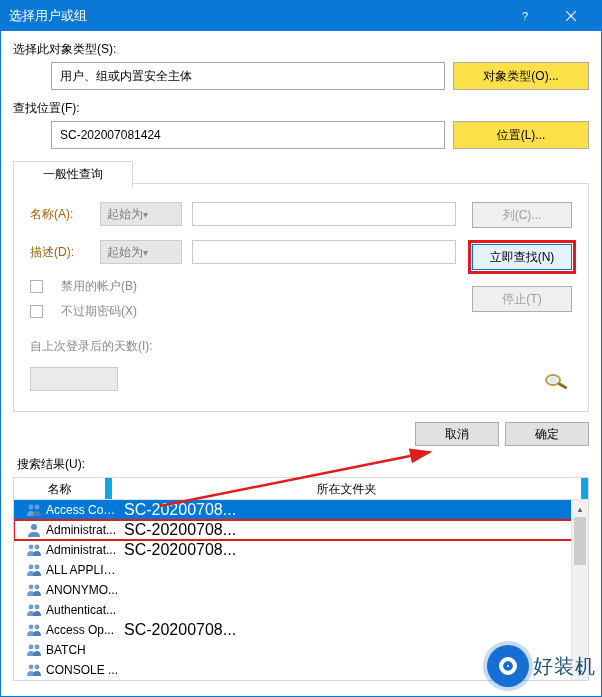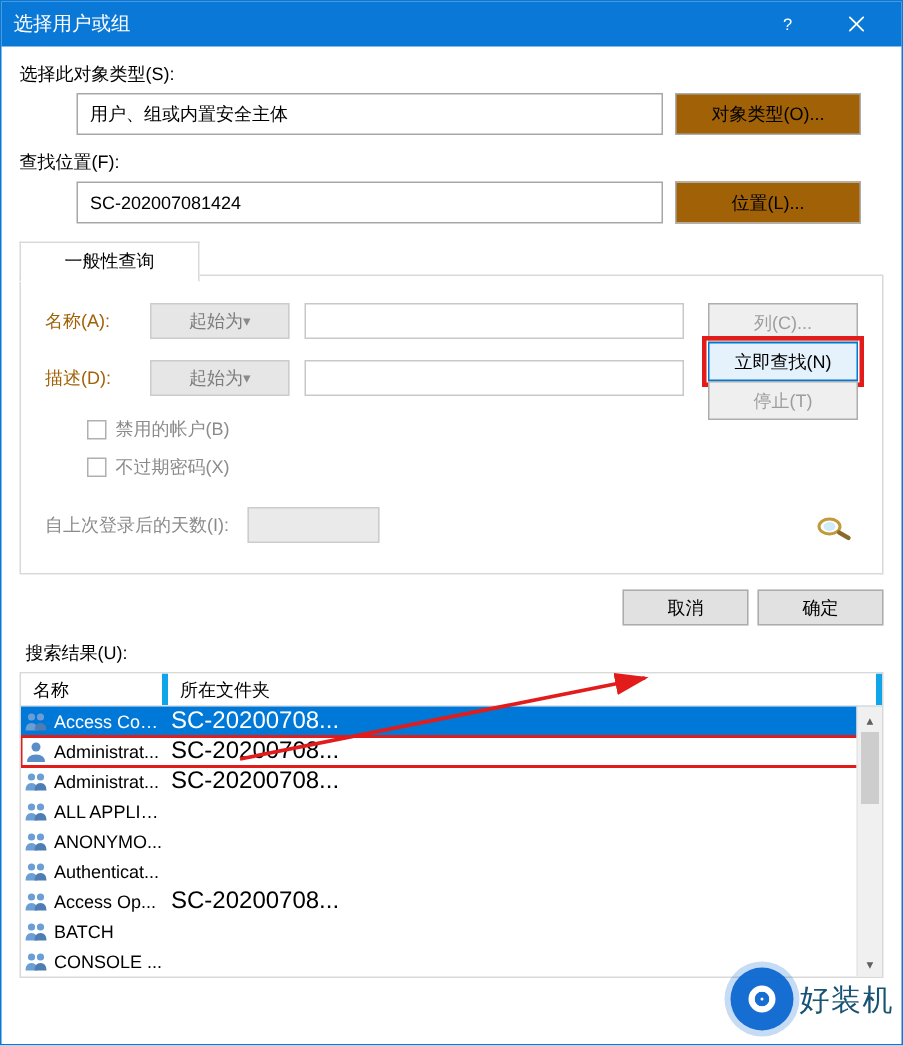--- a/index.html
+++ b/index.html
@@ -2,54 +2,54 @@
 <html><head>
 <meta charset="utf-8">
 <style>
 * { box-sizing: border-box; margin: 0; padding: 0; }
 body { font-family: "Microsoft YaHei", "Segoe UI", sans-serif; font-size: 12px; background: #f0f0f0; width: 602px; height: 697px; overflow: hidden; position: relative; }
 .window { width: 602px; height: 697px; background: #fff; border: 1px solid #0a78d6; display: flex; flex-direction: column; }
 .titlebar { background: #0a78d6; color: #fff; height: 30px; display: flex; align-items: center; padding: 0 8px; justify-content: space-between; }
 .titlebar .title { font-size: 13px; }
 .titlebar .btns { display: flex; gap: 2px; }
 .titlebar .btn { width: 44px; height: 28px; display: flex; align-items: center; justify-content: center; color: #fff; cursor: pointer; }
-.content { padding: 10px 27px 0 12px; flex: 0 0 auto; }
+.content { padding: 10px 12px 0 12px; flex: 0 0 auto; }
 .label { color: #000; margin-bottom: 4px; font-size: 12px; }
 .row { display: flex; gap: 8px; align-items: stretch; margin-bottom: 10px; }
 .textbox { flex: 1; border: 1px solid #a7a7a7; background: #fff; padding: 6px 8px; font-size: 12px; height: 28px; margin-left: 38px; }
-.btn-std { width: 124px; height: 28px; border: 1px solid #adadad; background: #a16207; font-size: 12px; cursor: pointer; display: flex; align-items: center; justify-content: center; }
+.btn-std { width: 136px; height: 28px; border: 1px solid #adadad; background: #fde047; font-size: 12px; cursor: pointer; display: flex; align-items: center; justify-content: center; }
 .tabs-area { border: 1px solid #d9d9d9; margin: 0 12px; position: relative; }
 .tab { position: absolute; top: -23px; left: -1px; background: #fff; border: 1px solid #d9d9d9; border-bottom: 1px solid #fff; padding: 4px 29px; font-size: 12px; }
 .tab-body { padding: 18px 16px 20px 16px; display: flex; gap: 16px; }
 .tab-left { flex: 1; }
-.tab-right { width: 100px; display: flex; flex-direction: column; align-items: flex-end; }
+.tab-right { width: 100px; display: flex; flex-direction: column; gap: 16px; align-items: flex-end; }
 .form-row { display: flex; align-items: center; gap: 10px; margin-bottom: 14px; }
 .form-row .lbl { width: 60px; color: #a16207; }
-.combo { width: 93px; height: 24px; border: 1px solid #cccccc; background: #e6e6e6; color: #7d7d7d; display: flex; align-items: center; justify-content: center; padding: 0 6px; font-size: 12px; }
+.combo { width: 82px; height: 24px; border: 1px solid #cccccc; background: #e6e6e6; color: #7d7d7d; display: flex; align-items: center; justify-content: flex-start; padding: 0 6px; font-size: 12px; }
 .combo .chev { font-size: 10px; color: #8a8a8a; }
 .txt-small { flex: 1; height: 24px; border: 1px solid #c8c8c8; background: #fff; }
-.chk-row { display: flex; align-items: center; gap: 6px; margin-bottom: 8px; color: #8b8b8b; margin-left: 28px; }
+.chk-row { display: flex; align-items: center; gap: 18px; margin-bottom: 8px; color: #8b8b8b; }
 .chkbox { width: 13px; height: 13px; border: 1px solid #b0b0b0; background: #fff; }
-.days-row { display: flex; align-items: center; gap: 12px; margin-top: 18px; }
+.days-row { display: flex; align-items: flex-start; gap: 12px; margin-top: 18px; flex-direction: column; }
 .days-row .lbl2 { color: #8b8b8b; flex: 0 0 auto; }
 .days-input { width: 88px; height: 24px; border: 1px solid #cccccc; background: #eaeaea; }
 .btn-side { width: 100px; height: 26px; border: 1px solid #adadad; background: #e1e1e1; font-size: 12px; cursor: pointer; display:flex; align-items:center; justify-content:center;}
 .btn-side.disabled { color: #9d9d9d; background: #efefef; }
 .btn-side.highlight { outline: 3px solid #e21b1b; outline-offset: 1px; border:1px solid #0078d7; background:#e5f1fb;}
 .search-icon { width: 32px; height: 24px; margin-top: auto; align-self: flex-end; }
 .actions { display: flex; justify-content: flex-end; gap: 6px; padding: 10px 12px 6px 12px; }
 .btn-act { width: 84px; height: 24px; border: 1px solid #adadad; background: #e1e1e1; font-size: 12px; cursor: pointer; }
 .results-label { padding: 4px 12px 4px 16px; font-size: 12px; }
 .results { border: 1px solid #d9d9d9; margin: 0 12px 6px 12px; height: 204px; overflow: hidden; position: relative; background:#fff;}
 .cols { display: flex; background: #fff; border-bottom: 1px solid #e3e3e3; height: 22px; }
-.col { padding: 3px 8px; border-right: 4px solid #0ea5e9; font-size: 12px; }
+.col { padding: 3px 8px; border-right: 7px solid #0ea5e9; font-size: 12px; text-align: center; }
 .col.c1 { width: 98px; }
 .col.c2 { flex: 1; }
 .rows { }
-.r { display: flex; align-items: center; height: 20px; padding-left: 2px; cursor: pointer; }
+.r { display: flex; align-items: center; height: 20px; padding-left: 12px; cursor: pointer; }
 .r .ic { width: 16px; height: 16px; margin-right: 4px; flex: 0 0 auto; }
 .r .t1 { width: 78px; overflow: hidden; white-space: nowrap; text-overflow: ellipsis; font-size: 12px; padding-right:4px;}
 .r .t2 { font-size: 16px; color: #000; }
 .r.sel { background: #0078d7; color: #fff; }
 .r.sel .t2 { color: #fff; }
 .r.boxed { outline: 2px solid #e21b1b; outline-offset: -1px; }
 .scrollbar-v { position: absolute; right: 0; top: 22px; bottom: 0; width: 17px; background: #f0f0f0; border-left: 1px solid #e6e6e6; }
 .sb-btn { height: 17px; background: #f0f0f0; display:flex; align-items:center; justify-content:center; font-size:9px; color:#606060;}
 .sb-track { position: absolute; top:17px; bottom:17px; left:0; right:0;}
 .sb-thumb { position: absolute; left:2px; right:2px; top:0; height:48px; background:#cdcdcd;}

